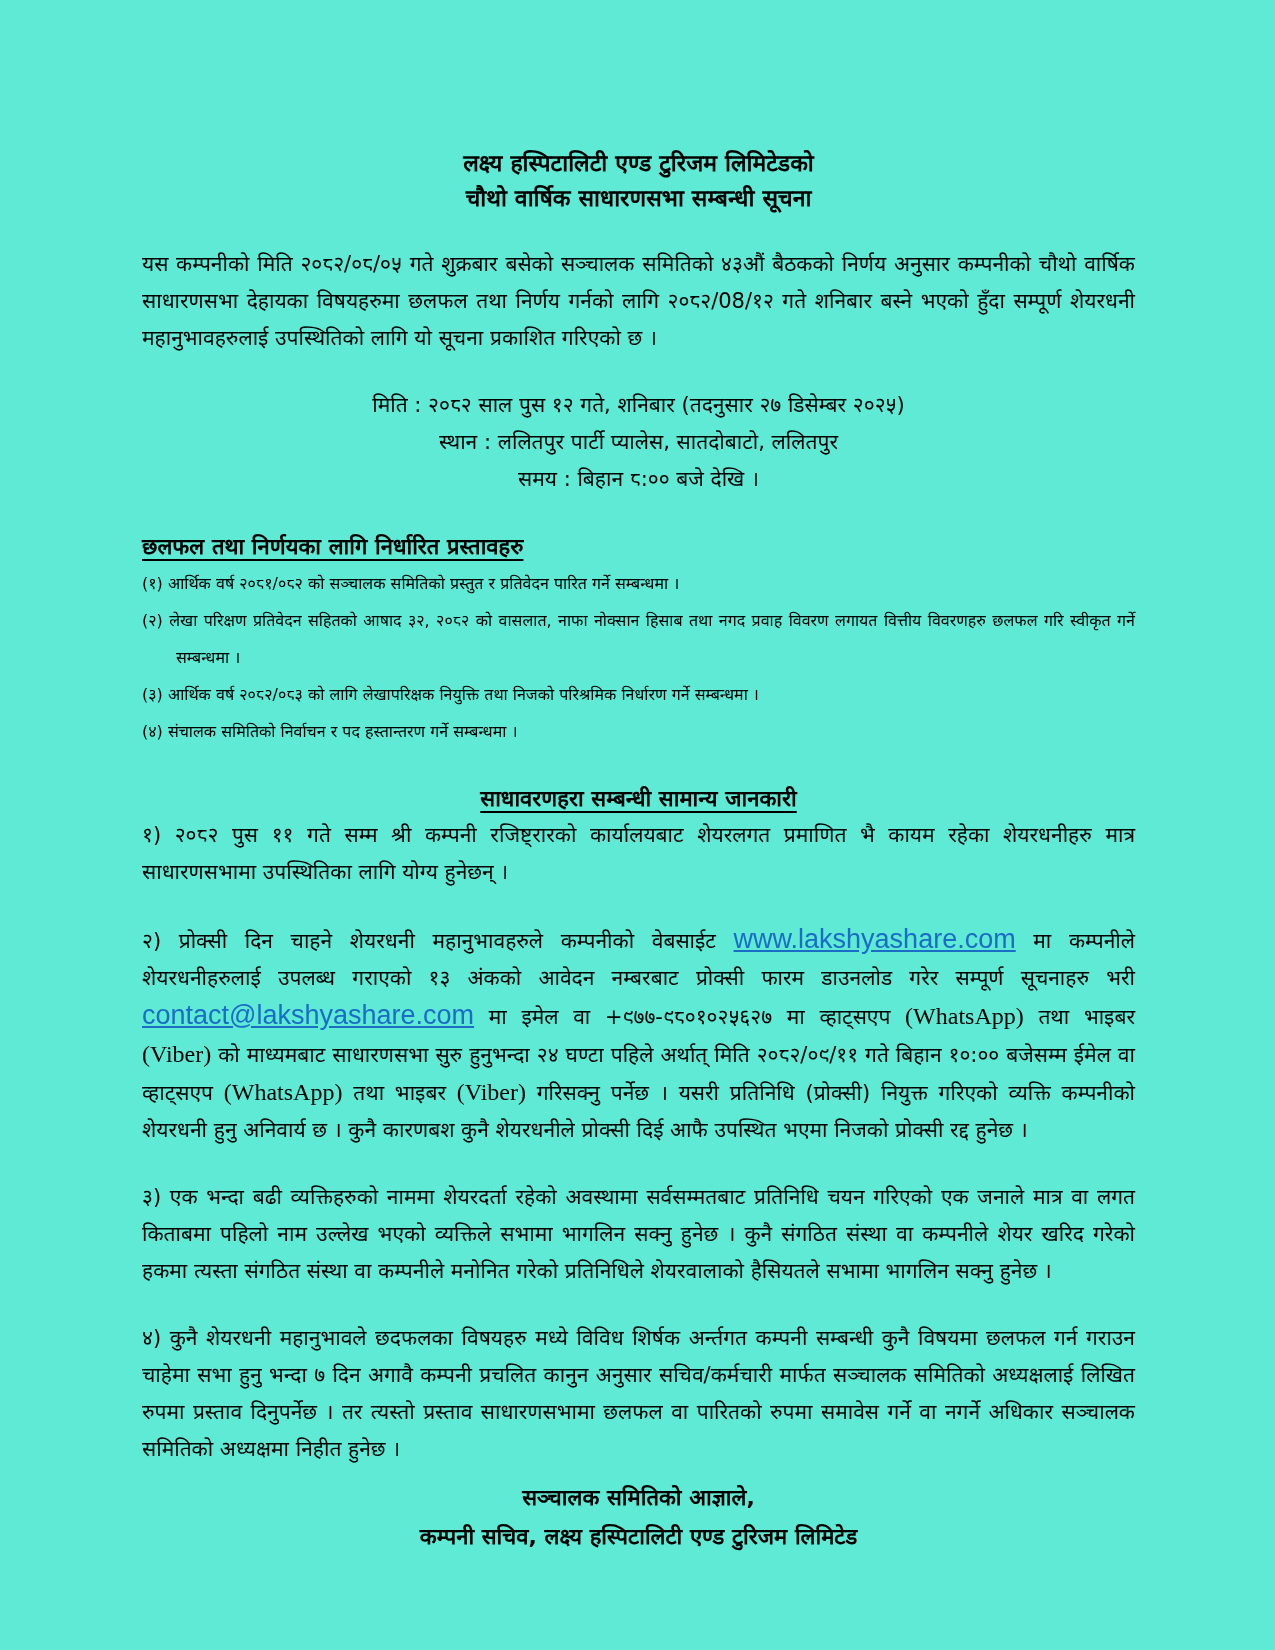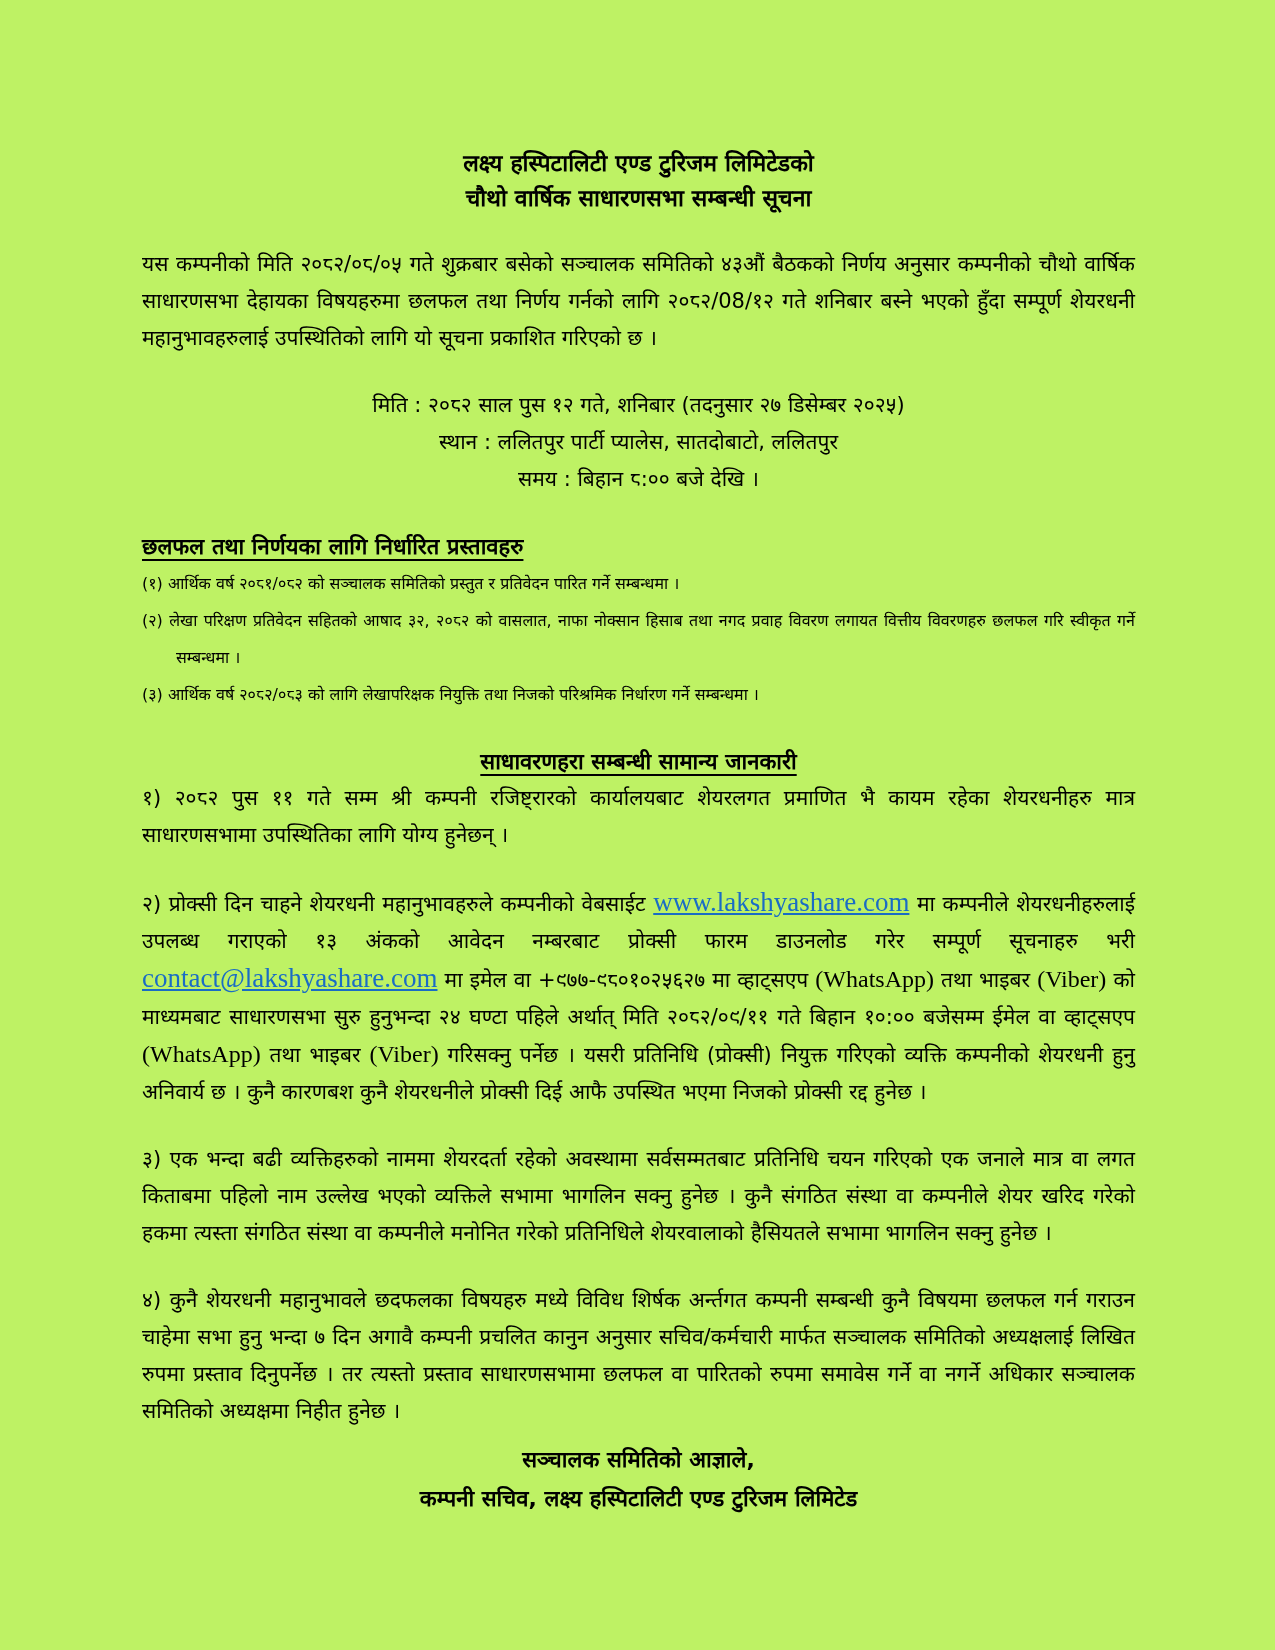--- a/index.html
+++ b/index.html
@@ -7,21 +7,21 @@
     width: 1275px; height: 1650px;
     font-family: "DejaVu Sans", sans-serif;
     color: #000000;
     -webkit-font-smoothing: antialiased;
   }
   .page {
     box-sizing: border-box;
     width: 1275px; height: 1650px;
     padding: 146px 140px 0 142px;
     overflow: hidden;
-    background: #bef264;
+    background: #5eead4;
   }
   .title-block { text-align: center; font-weight: bold; font-size: 23px; line-height: 35px; }
   .para {
     font-size: 21px; line-height: 37px;
     text-align: justify; text-justify: inter-word;
     margin: 0;
   }
   .section-gap { height: 30px; }
   .small-gap { height: 10px; }
   .heading {
@@ -41,21 +41,21 @@
   }
   .line { font-size: 21px; line-height: 37px; text-align: center; }
   .agenda-item {
     font-size: 16px; line-height: 37px;
     padding-left: 34px; text-indent: -34px;
     text-align: justify; text-justify: inter-word;
   }
   .link {
     color: #1A6CC5;
     text-decoration: underline;
-    font-family: Liberation Serif, serif;
+    font-family: Liberation Sans, sans-serif;
     font-size: 27px;
     cursor: pointer;
   }
   .lat { font-family: "Liberation Serif", serif; font-size: 24px; }
   .footer { text-align: center; font-weight: bold; }
   .footer .nep { font-size: 22px; line-height: 39px; }
 </style>
 </head>
 <body>
 
@@ -75,20 +75,21 @@
   <div class="line">मिति : २०८२ साल पुस १२ गते, शनिबार (तदनुसार २७ डिसेम्बर २०२५)</div>
   <div class="line">स्थान : ललितपुर पार्टी प्यालेस, सातदोबाटो, ललितपुर</div>
   <div class="line">समय : बिहान ८:०० बजे देखि ।</div>
 
   <div class="section-gap"></div>
 
   <div class="heading">छलफल तथा निर्णयका लागि निर्धारित प्रस्तावहरु</div>
   <div class="agenda-item">(१) आर्थिक वर्ष २०८१/०८२ को सञ्चालक समितिको प्रस्तुत र प्रतिवेदन पारित गर्ने सम्बन्धमा ।</div>
   <div class="agenda-item">(२) लेखा परिक्षण प्रतिवेदन सहितको आषाद ३२, २०८२ को वासलात, नाफा नोक्सान हिसाब तथा नगद प्रवाह विवरण लगायत वित्तीय विवरणहरु छलफल गरि स्वीकृत गर्ने सम्बन्धमा ।</div>
   <div class="agenda-item">(३) आर्थिक वर्ष २०८२/०८३ को लागि लेखापरिक्षक नियुक्ति तथा निजको परिश्रमिक निर्धारण गर्ने सम्बन्धमा ।</div>
+  <div class="agenda-item">(४) संचालक समितिको निर्वाचन र पद हस्तान्तरण गर्ने सम्बन्धमा ।</div>
 
   <div class="section-gap"></div>
 
   <div class="heading-center">
     <span class="u">साधावरणहरा सम्बन्धी सामान्य जानकारी</span>
   </div>
 
   <p class="para">१) २०८२ पुस ११ गते सम्म श्री कम्पनी रजिष्ट्रारको कार्यालयबाट शेयरलगत प्रमाणित भै कायम रहेका शेयरधनीहरु मात्र साधारणसभामा उपस्थितिका लागि योग्य हुनेछन् ।</p>
 
   <div class="section-gap"></div>

